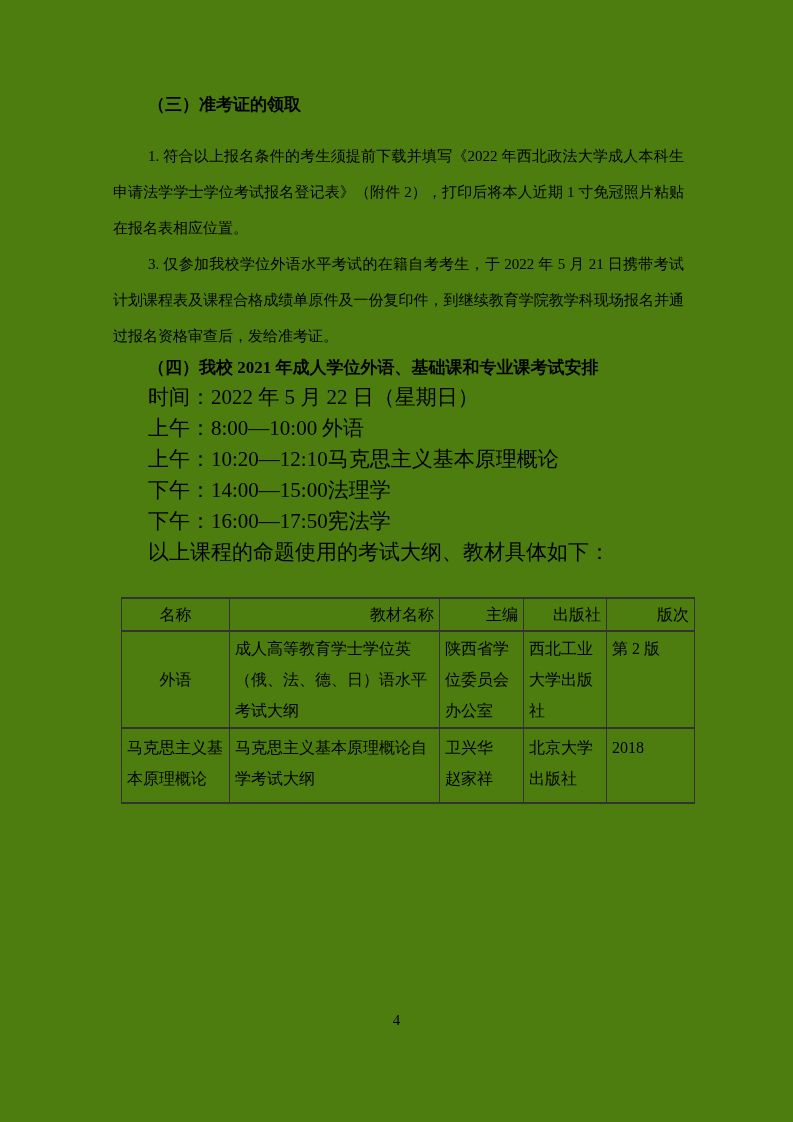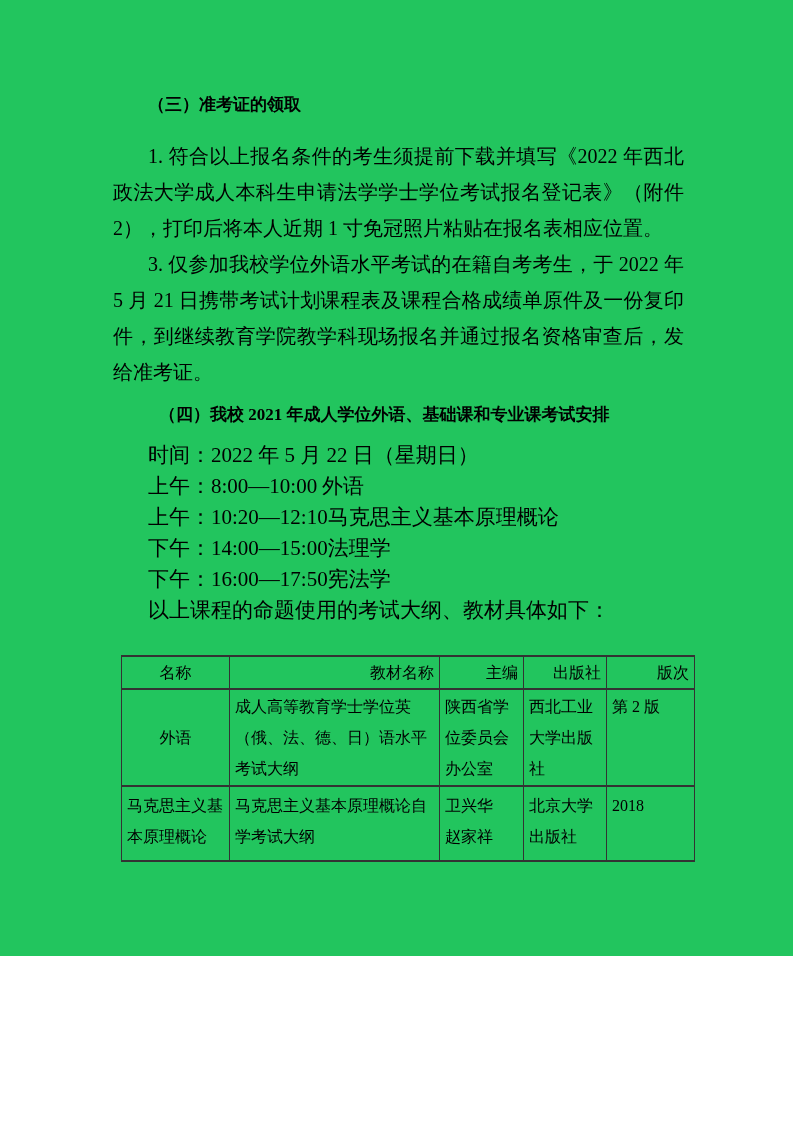--- a/index.html
+++ b/index.html
@@ -1,51 +1,51 @@
 <!DOCTYPE html>
 <html><head>
 <meta charset="utf-8">
 <style>
   html, body { margin: 0; padding: 0; }
   body { background: #ffffff; }
   .page {
     position: relative;
     width: 793px;
-    height: 956px;
-    background: #22c55e;
+    height: 1122px;
+    background: #4d7c0f;
     color: #000000;
     font-family: "Liberation Serif", "DejaVu Serif", serif;
     overflow: hidden;
   }
   .content {
     position: absolute;
     left: 113px;
     top: 92px;
     width: 571px;
   }
   .h-sec {
     font-size: 17px;
     font-weight: bold;
     line-height: 26px;
     margin: 0;
     text-indent: 35px;
   }
   .body-para {
-    font-size: 20px;
+    font-size: 15px;
     line-height: 36px;
     margin: 0;
     text-align: justify;
     text-indent: 35px;
   }
   .first-para { margin-top: 20px; }
   .h-sec4 {
     font-size: 17px;
     font-weight: bold;
     line-height: 28px;
-    margin: 11px;
+    margin: 0;
     text-indent: 35px;
   }
   .sched-line {
     font-size: 21px;
     line-height: 31px;
     padding-left: 35px;
   }
   .sched-time {
     display: inline-block;
     min-width: 174px;

